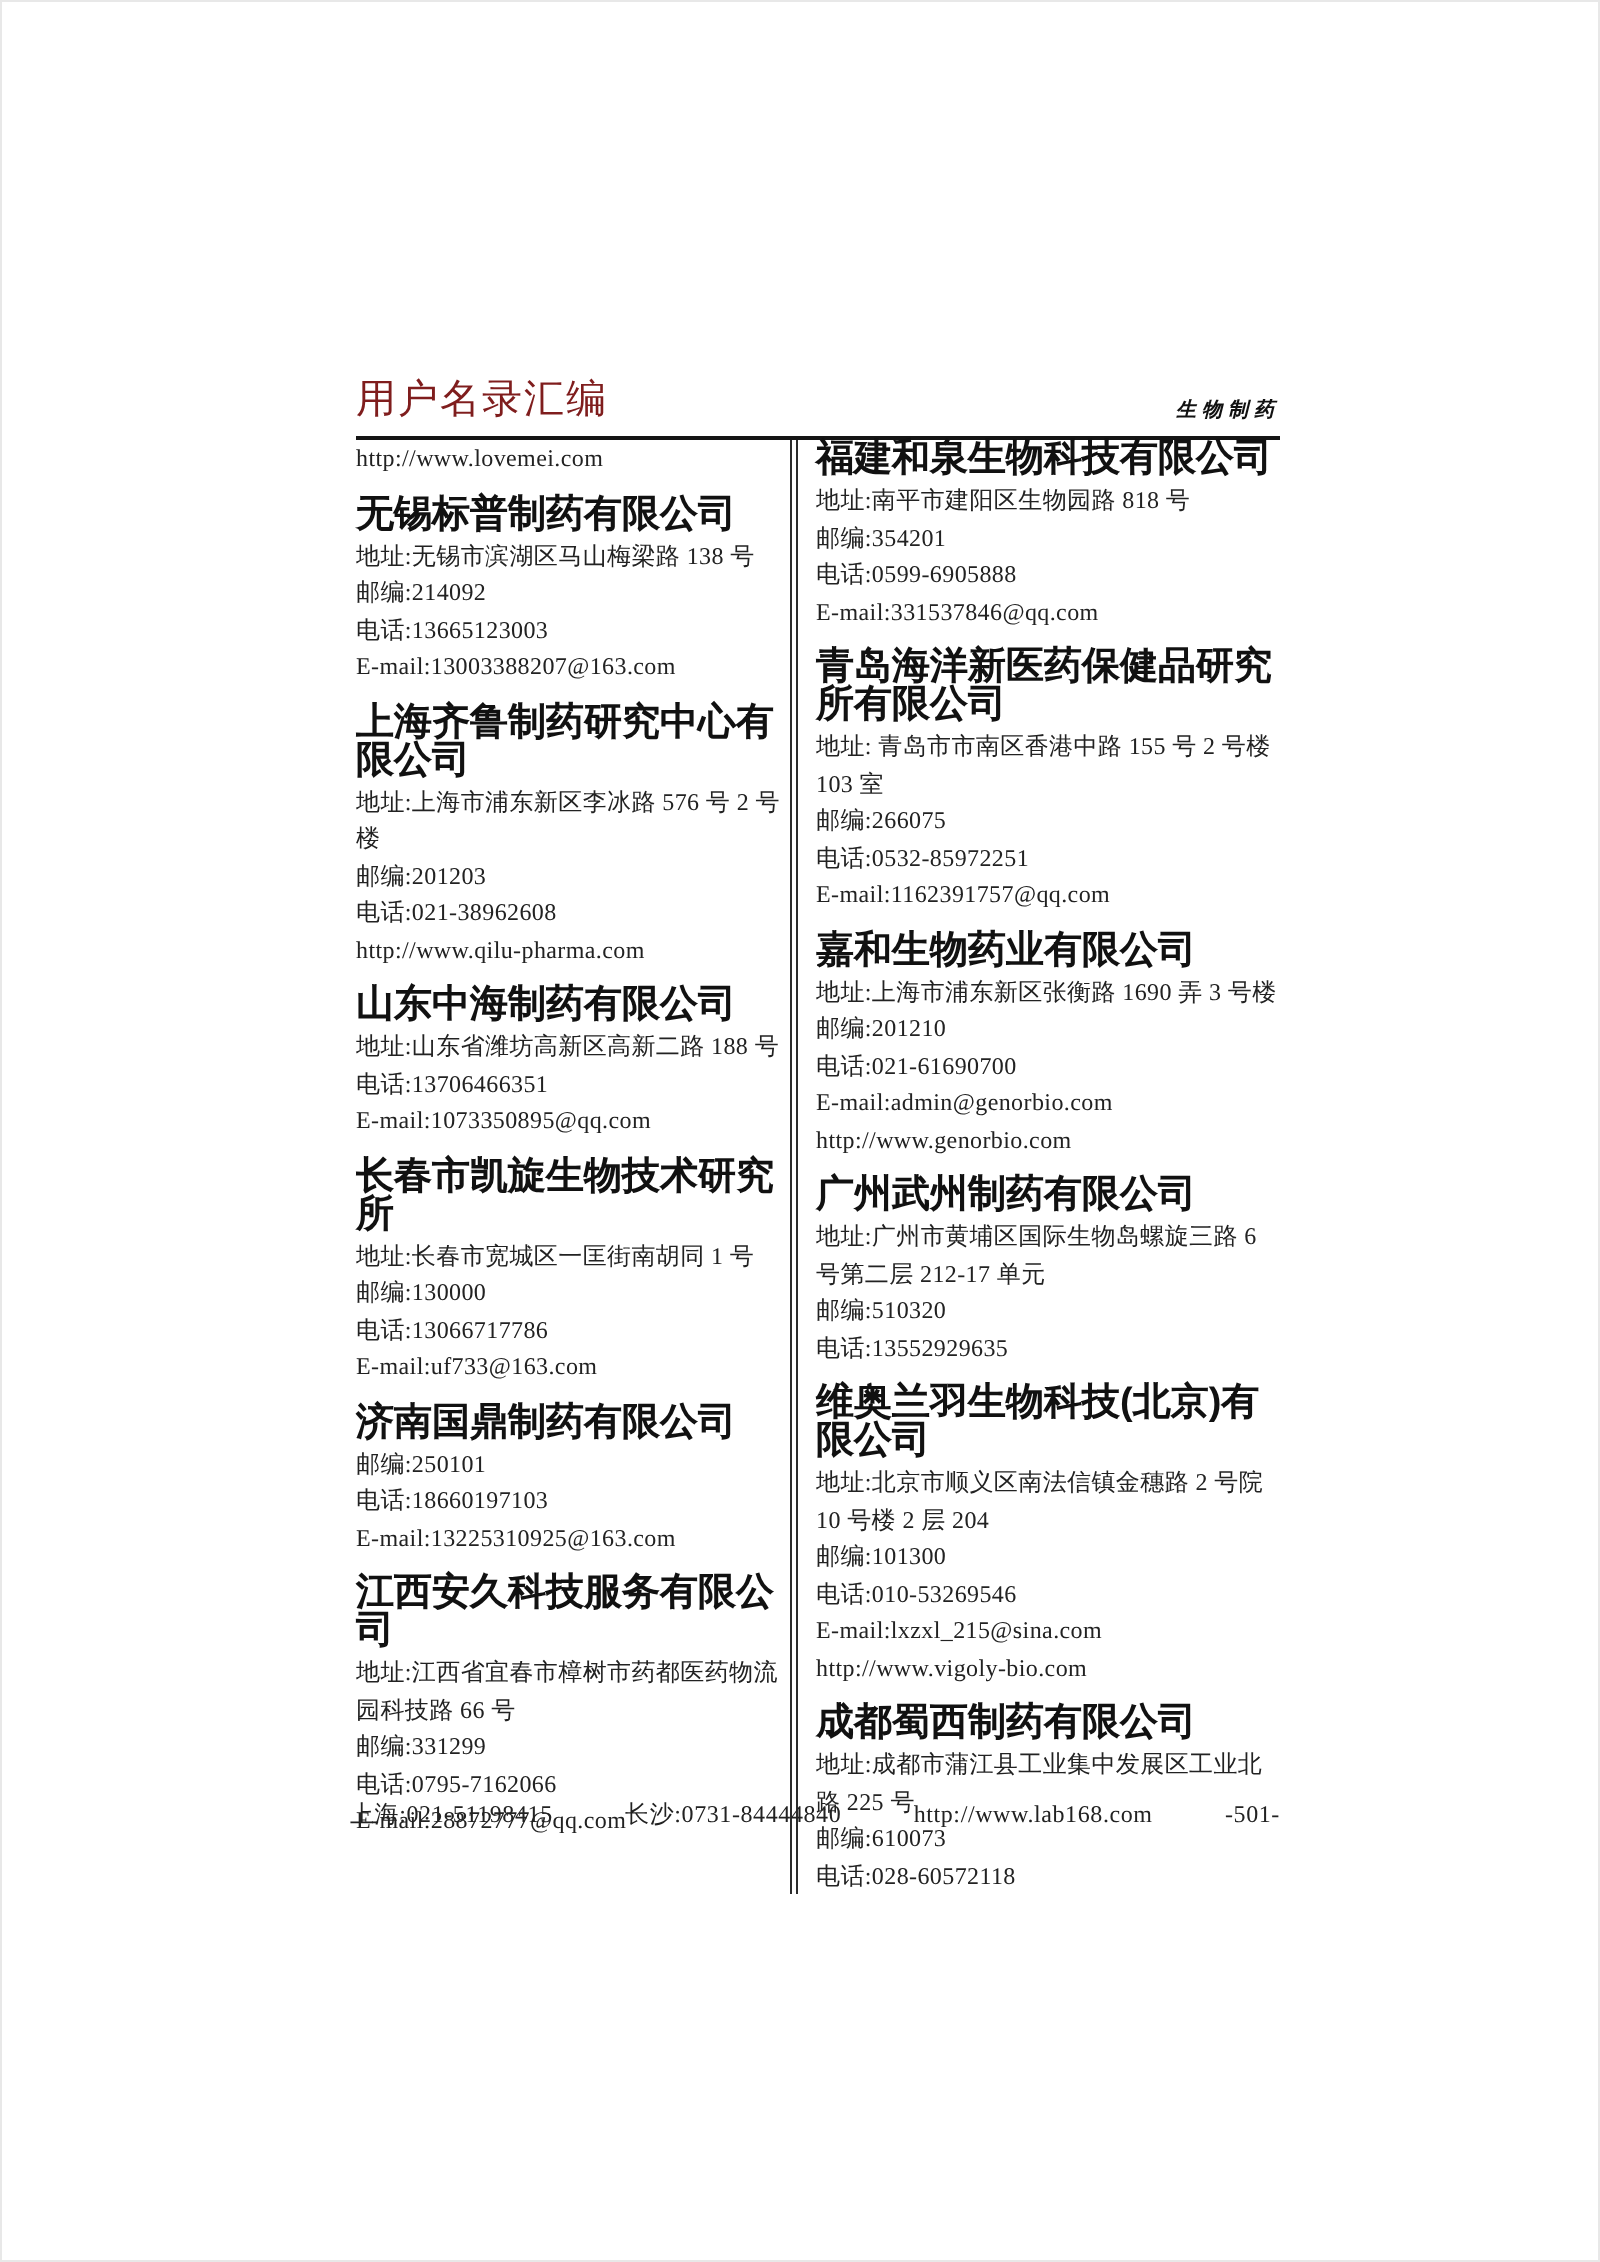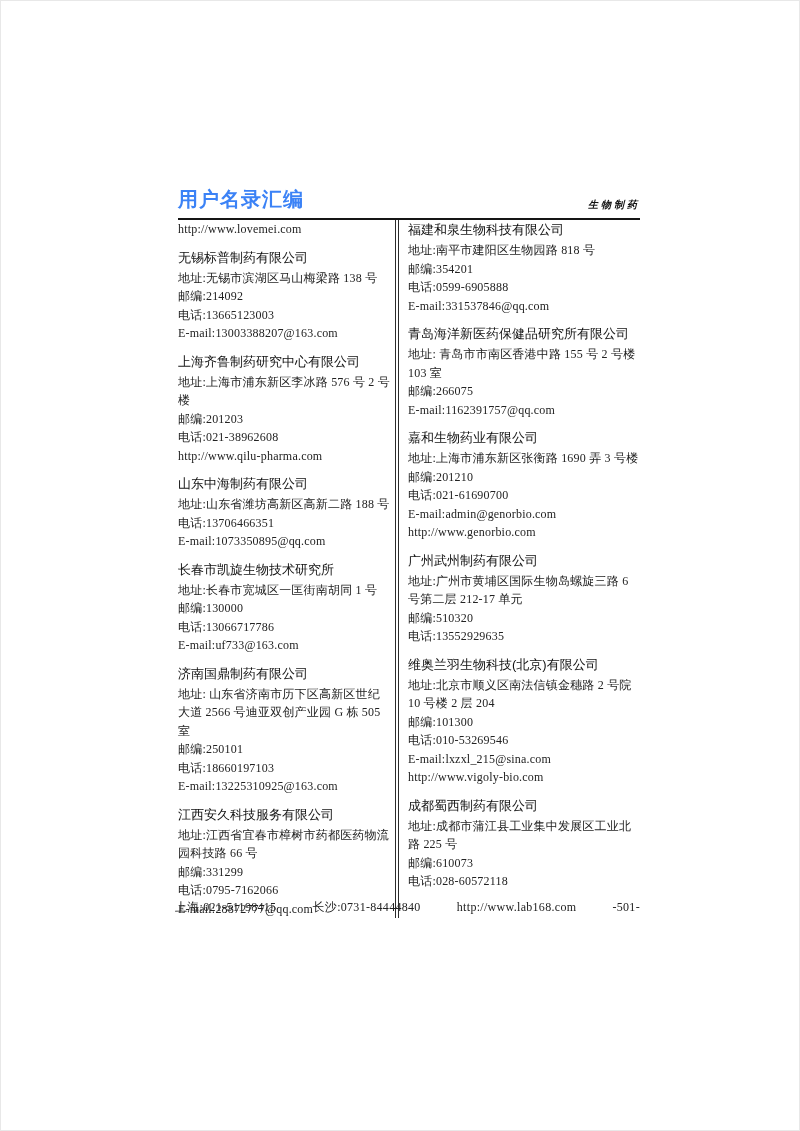--- a/index.html
+++ b/index.html
@@ -22,24 +22,24 @@
   }
   .header {
     display: flex;
     justify-content: space-between;
     align-items: flex-end;
     border-bottom: 2.5px solid #151515;
     padding-bottom: 5px;
   }
   .header-title {
     font-family: "Liberation Sans", sans-serif;
-    font-weight: bold;
+    font-weight: normal;
     font-size: 20px;
     letter-spacing: 1px;
-    color: #3b82f6;
+    color: #7f1d1d;
   }
   .header-section {
     font-family: "Liberation Sans", sans-serif;
     font-weight: bold;
     font-style: italic;
     font-size: 10px;
     letter-spacing: 3px;
     color: #111;
     padding-bottom: 1px;
   }
@@ -52,22 +52,22 @@
   .col-right { flex: 1; padding-left: 9px; }
   .divider {
     width: 2px;
     border-left: 1.5px solid #2b2b2b;
     border-right: 1.5px solid #2b2b2b;
   }
   .entry { margin-bottom: 9px; }
   .entry:last-child { margin-bottom: 0; }
   .entry-name {
     font-family: "Liberation Sans", sans-serif;
-    font-weight: normal;
-    font-size: 13px;
+    font-weight: bold;
+    font-size: 19px;
     line-height: 19px;
     margin-bottom: 2px;
     color: #111;
   }
   .entry-line {
     font-size: 12px;
     line-height: 18.5px;
     letter-spacing: 0.2px;
     color: #222;
   }
@@ -120,21 +120,20 @@
         </div>
         <div class="entry">
           <div class="entry-name">长春市凯旋生物技术研究所</div>
           <div class="entry-line">地址:长春市宽城区一匡街南胡同 1 号</div>
           <div class="entry-line">邮编:130000</div>
           <div class="entry-line">电话:13066717786</div>
           <div class="entry-line">E-mail:uf733@163.com</div>
         </div>
         <div class="entry">
           <div class="entry-name">济南国鼎制药有限公司</div>
-          <div class="entry-line">地址: 山东省济南市历下区高新区世纪大道 2566 号迪亚双创产业园 G 栋 505 室</div>
           <div class="entry-line">邮编:250101</div>
           <div class="entry-line">电话:18660197103</div>
           <div class="entry-line">E-mail:13225310925@163.com</div>
         </div>
         <div class="entry">
           <div class="entry-name">江西安久科技服务有限公司</div>
           <div class="entry-line">地址:江西省宜春市樟树市药都医药物流园科技路 66 号</div>
           <div class="entry-line">邮编:331299</div>
           <div class="entry-line">电话:0795-7162066</div>
           <div class="entry-line">E-mail:28872777@qq.com</div>
@@ -146,20 +145,21 @@
           <div class="entry-name">福建和泉生物科技有限公司</div>
           <div class="entry-line">地址:南平市建阳区生物园路 818 号</div>
           <div class="entry-line">邮编:354201</div>
           <div class="entry-line">电话:0599-6905888</div>
           <div class="entry-line">E-mail:331537846@qq.com</div>
         </div>
         <div class="entry">
           <div class="entry-name">青岛海洋新医药保健品研究所有限公司</div>
           <div class="entry-line">地址: 青岛市市南区香港中路 155 号 2 号楼 103 室</div>
           <div class="entry-line">邮编:266075</div>
+          <div class="entry-line">电话:0532-85972251</div>
           <div class="entry-line">E-mail:1162391757@qq.com</div>
         </div>
         <div class="entry">
           <div class="entry-name">嘉和生物药业有限公司</div>
           <div class="entry-line">地址:上海市浦东新区张衡路 1690 弄 3 号楼</div>
           <div class="entry-line">邮编:201210</div>
           <div class="entry-line">电话:021-61690700</div>
           <div class="entry-line">E-mail:admin@genorbio.com</div>
           <div class="entry-line">http://www.genorbio.com</div>
         </div>

